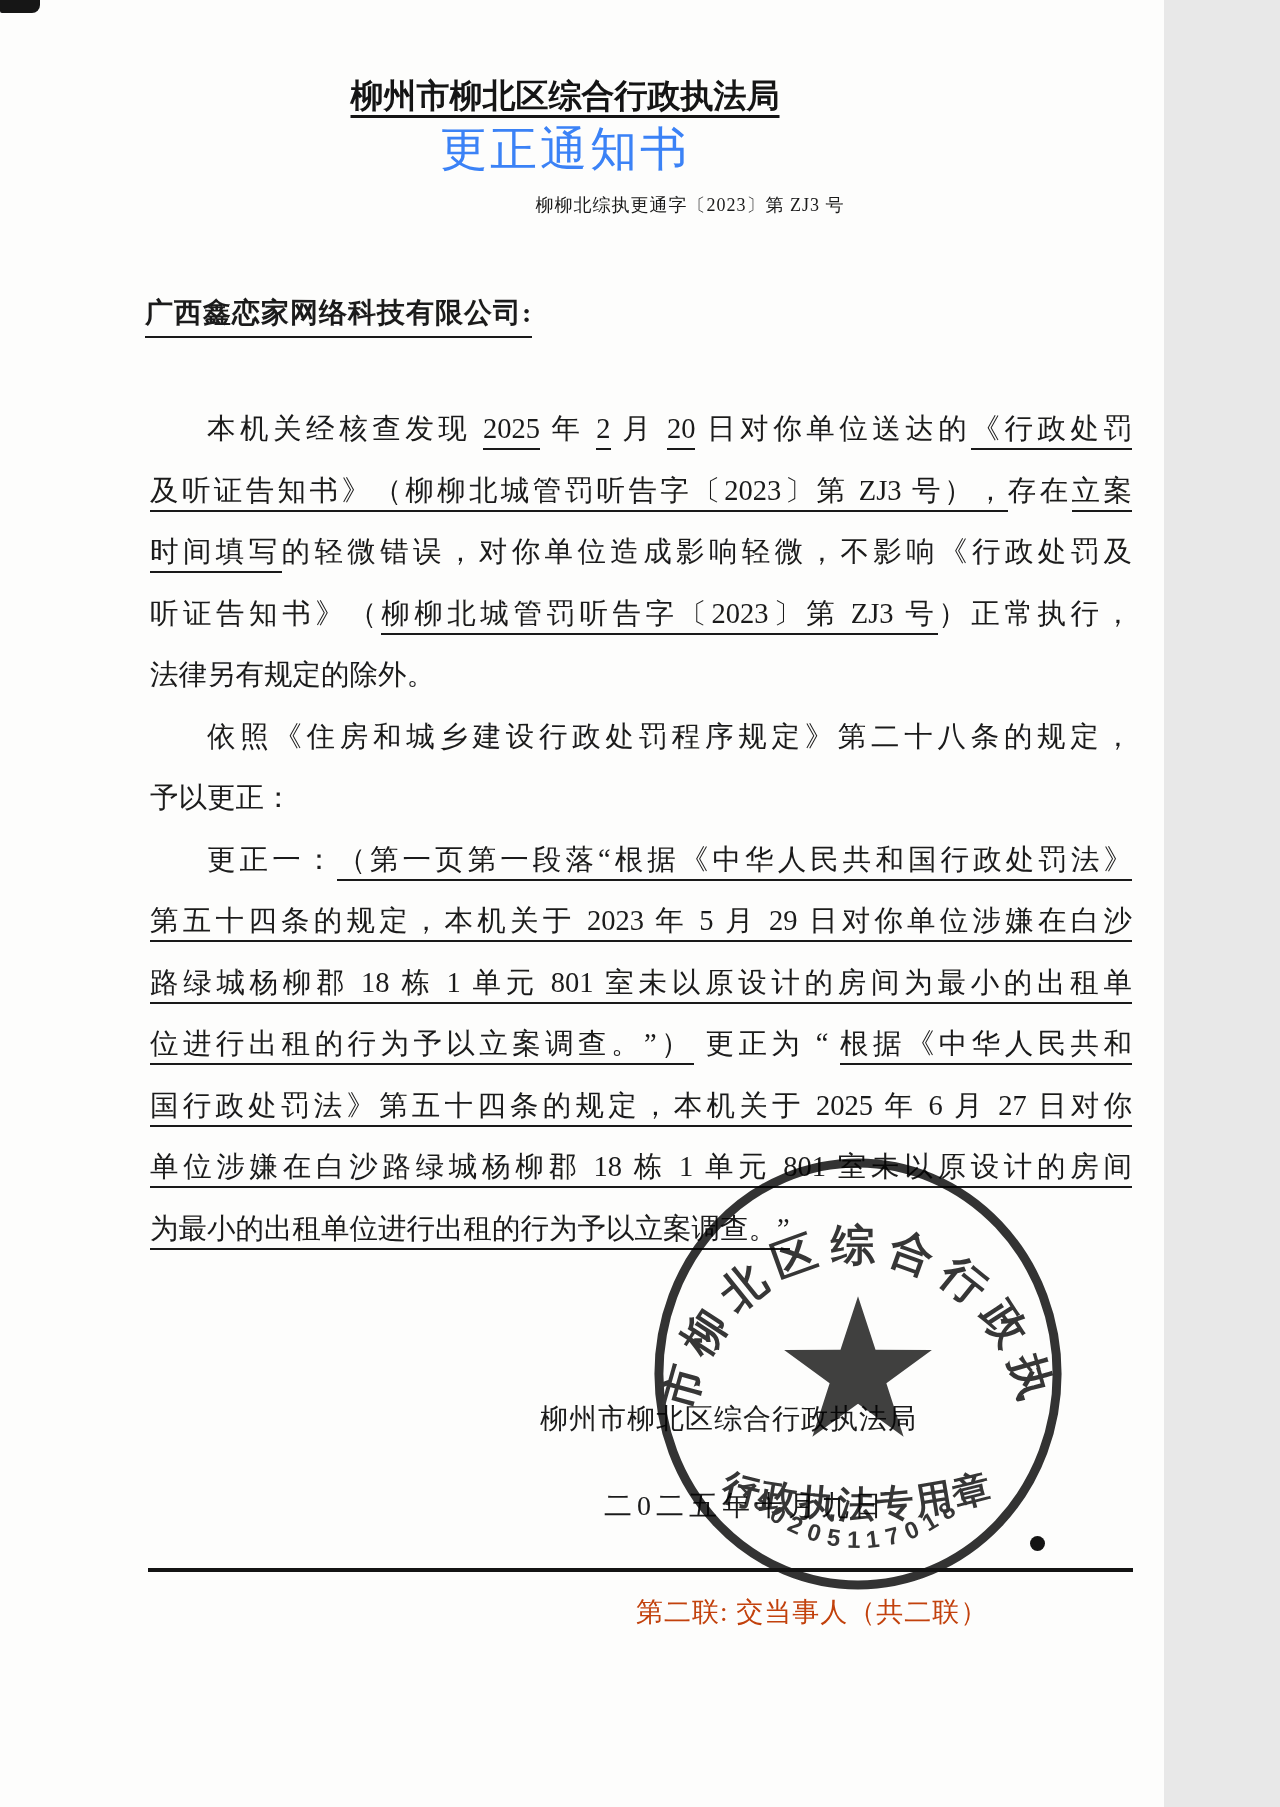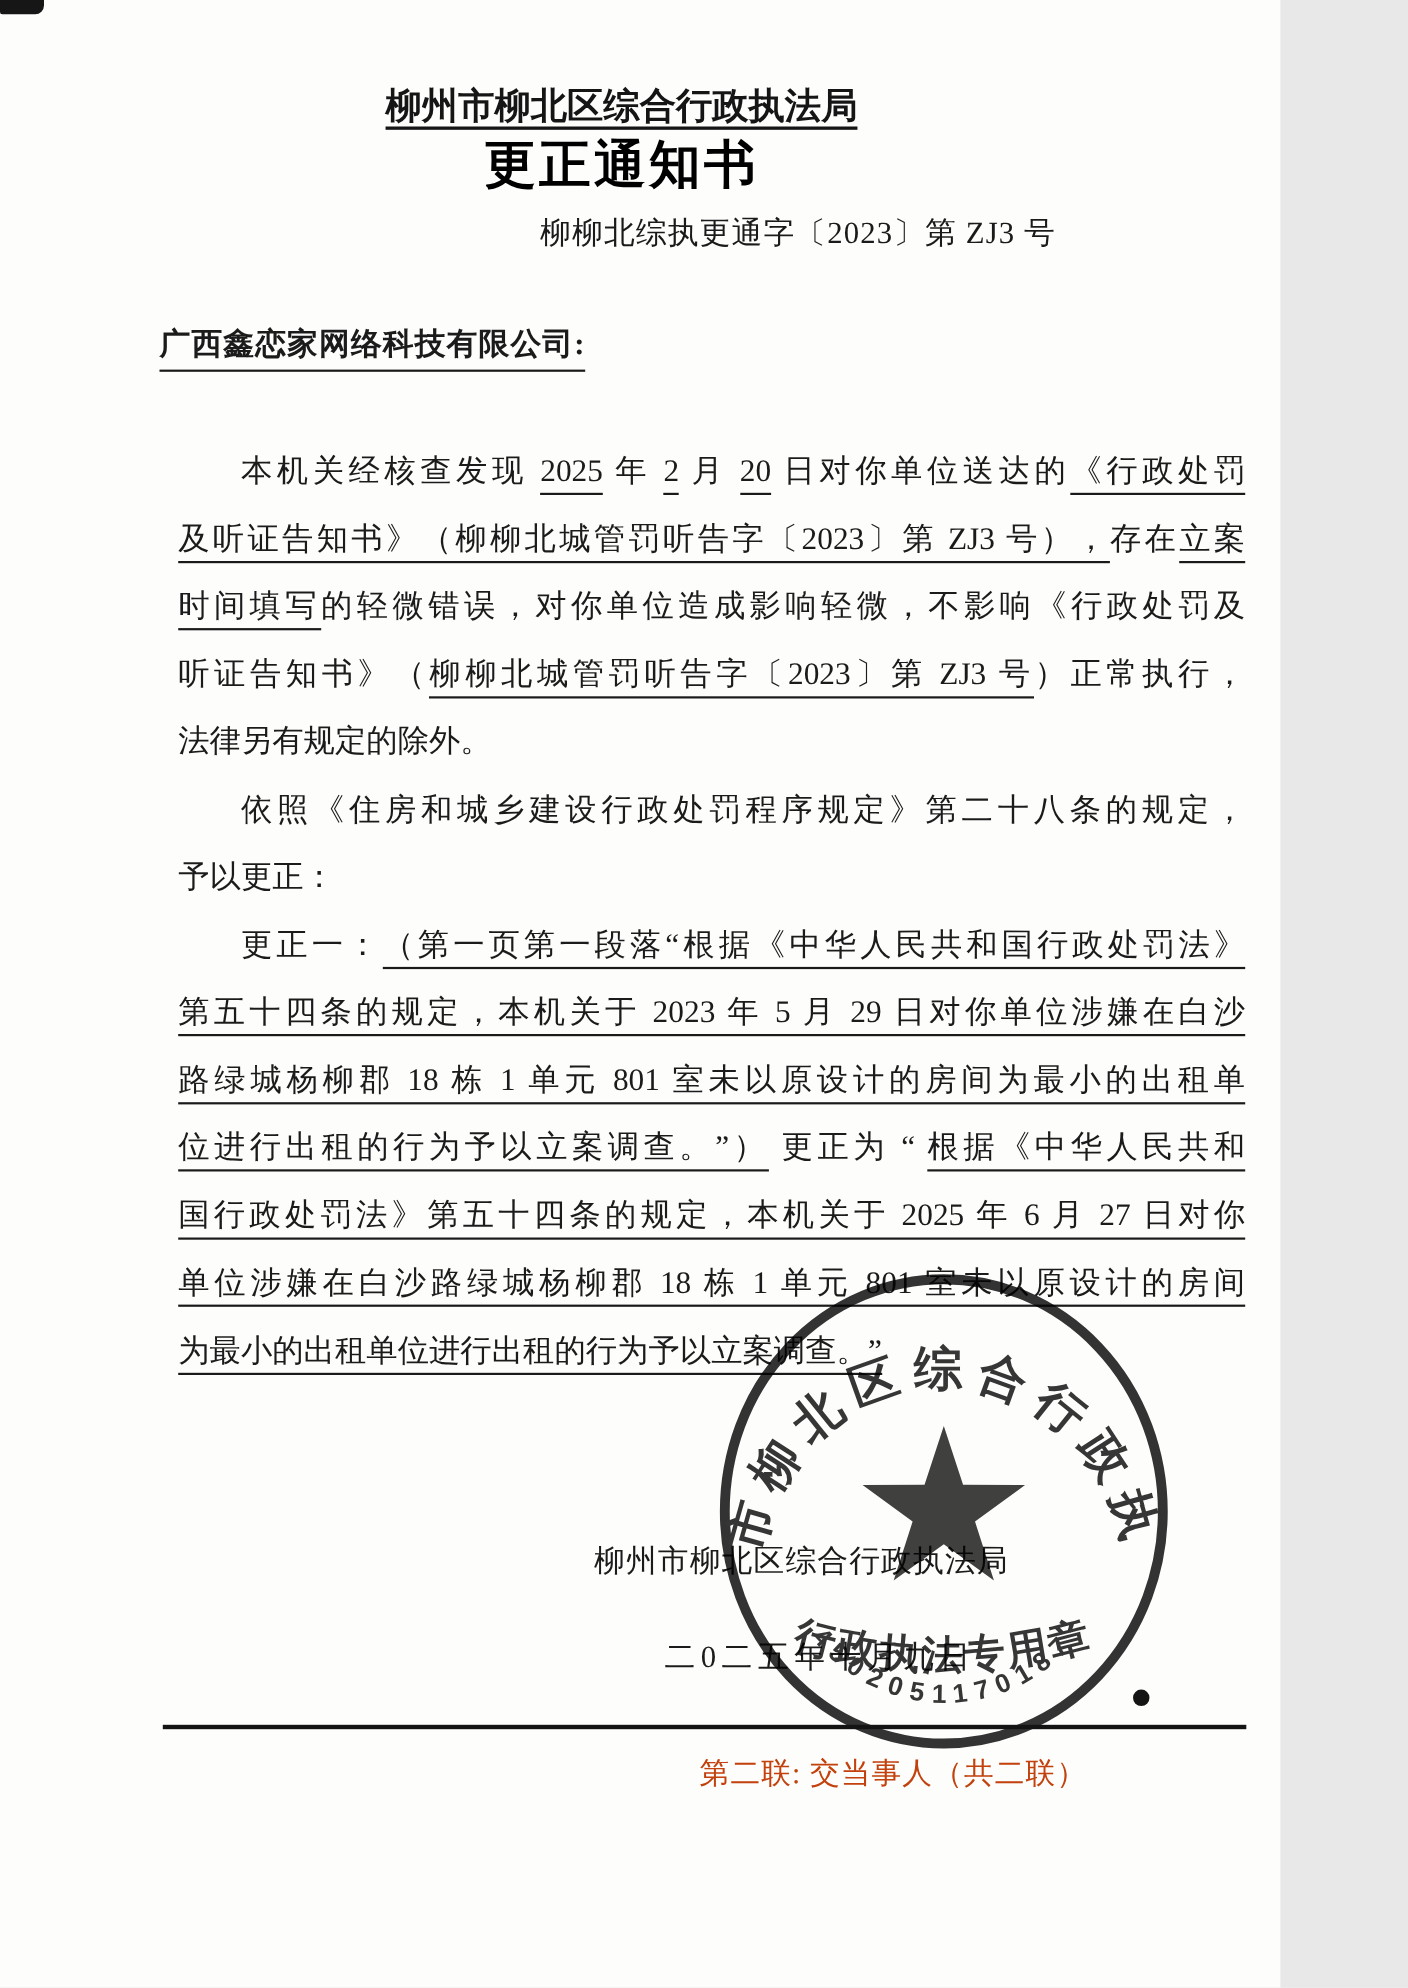--- a/index.html
+++ b/index.html
@@ -21,39 +21,38 @@
   #org-title{
     top:74px;
     font-family:"Liberation Sans","DejaVu Sans",sans-serif;
     font-size:33px;font-weight:700;letter-spacing:0px;
     text-decoration:underline;text-decoration-thickness:3px;text-underline-offset:8px;
     color:#151515;
   }
   #doc-title{
     top:118px;
     font-family:"Liberation Sans","DejaVu Sans",sans-serif;
-    font-size:47px;font-weight:700;letter-spacing:3px;color:#000000;
+    font-size:47px;font-weight:400;letter-spacing:3px;color:#3b82f6;
   }
   #doc-number{
     position:absolute;left:420px;top:193px;width:540px;
-    text-align:right;font-size:28px;letter-spacing:1px;color:#1a1a1a;
+    text-align:center;font-size:18px;letter-spacing:1px;color:#1a1a1a;
   }
   #addressee{
     position:absolute;left:145px;top:294px;
     font-size:28px;font-weight:600;letter-spacing:1px;
     border-bottom:2.5px solid #1a1a1a;padding-bottom:4px;
   }
   #body-lines{
     position:absolute;left:150px;top:398px;width:982px;
   }
   .line{
     height:61.5px;line-height:61.5px;
     font-size:28.5px;color:#1b1b1b;
     white-space:nowrap;
-    margin-left:12px;
   }
   .line.full{
     white-space:normal;
     text-align:justify;text-align-last:justify;
   }
   .line.indent{text-indent:57px;}
   .u{border-bottom:2.5px solid #1a1a1a;padding-bottom:4px;}
 
   #sig-org{
     position:absolute;left:540px;top:1400px;

